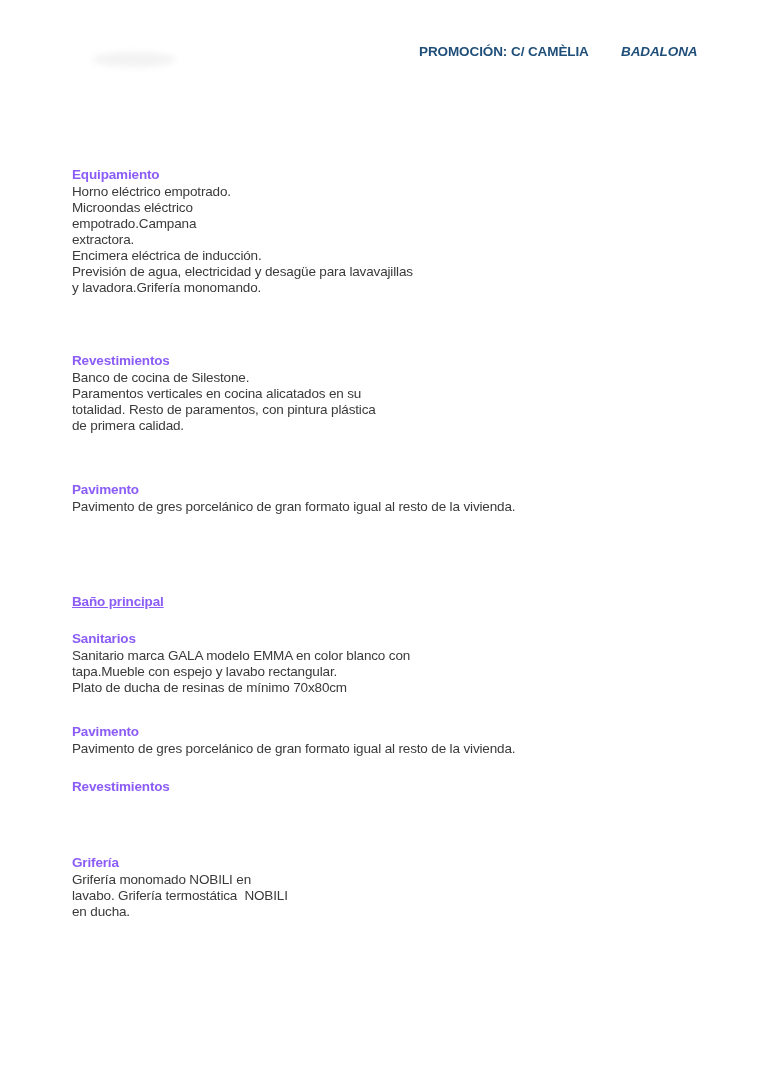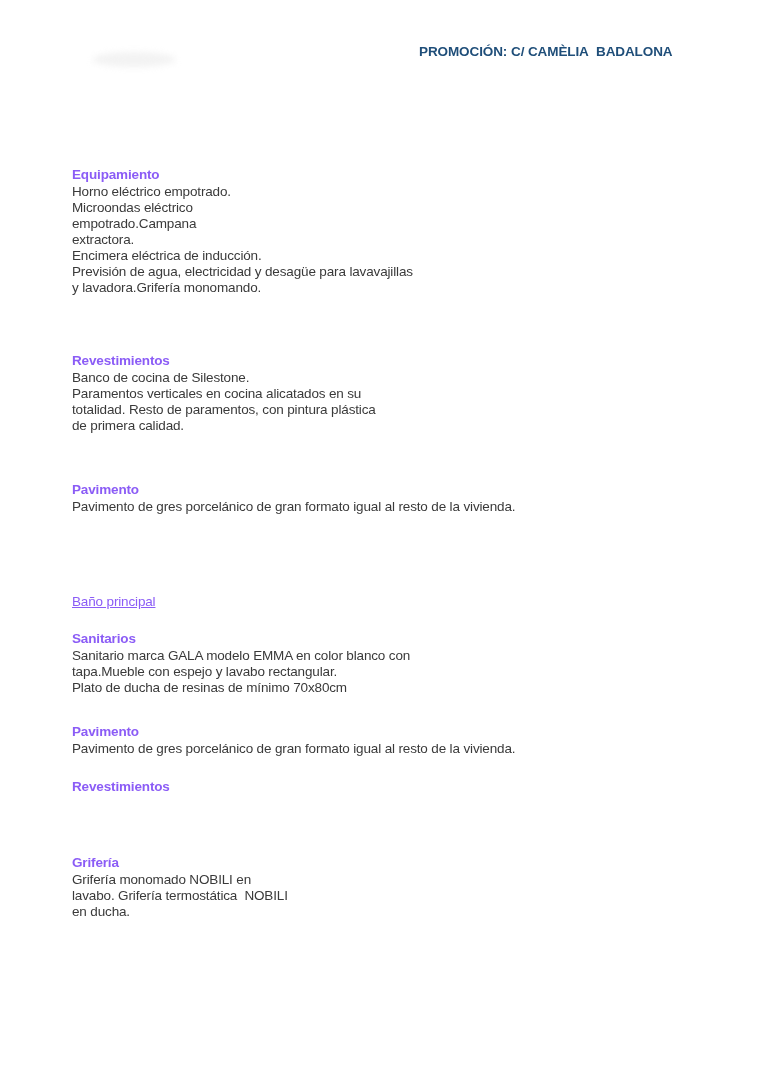--- a/index.html
+++ b/index.html
@@ -40,21 +40,21 @@
   }
   .header-bar .hspan {
     position: absolute;
     top: 0;
     white-space: pre;
     letter-spacing: -0.1px;
     padding-left: 36px;
   }
   .promo-label { left: 383px; }
   .street      { left: 475px; }
-  .city        { left: 560px; }
+  .city        { left: 585px; font-style: italic; }
 
   .sec {
     position: absolute;
     left: 72px;
   }
   .sec-title {
     margin: 0;
     font-size: 13.5px;
     font-weight: 700;
     line-height: 18.4px;
@@ -64,21 +64,21 @@
   }
   .sec-body {
     font-size: 13.5px;
     font-weight: 400;
     line-height: 16px;
     letter-spacing: -0.15px;
     white-space: pre;
     color: #3a3a3a;
   }
   .underline-title .sec-title {
-    font-weight: 400;
+    font-weight: 700;
     text-decoration: underline;
   }
 </style>
 </head>
 <body>
 
 <div class="page">
 
   <div class="watermark"></div>
 

